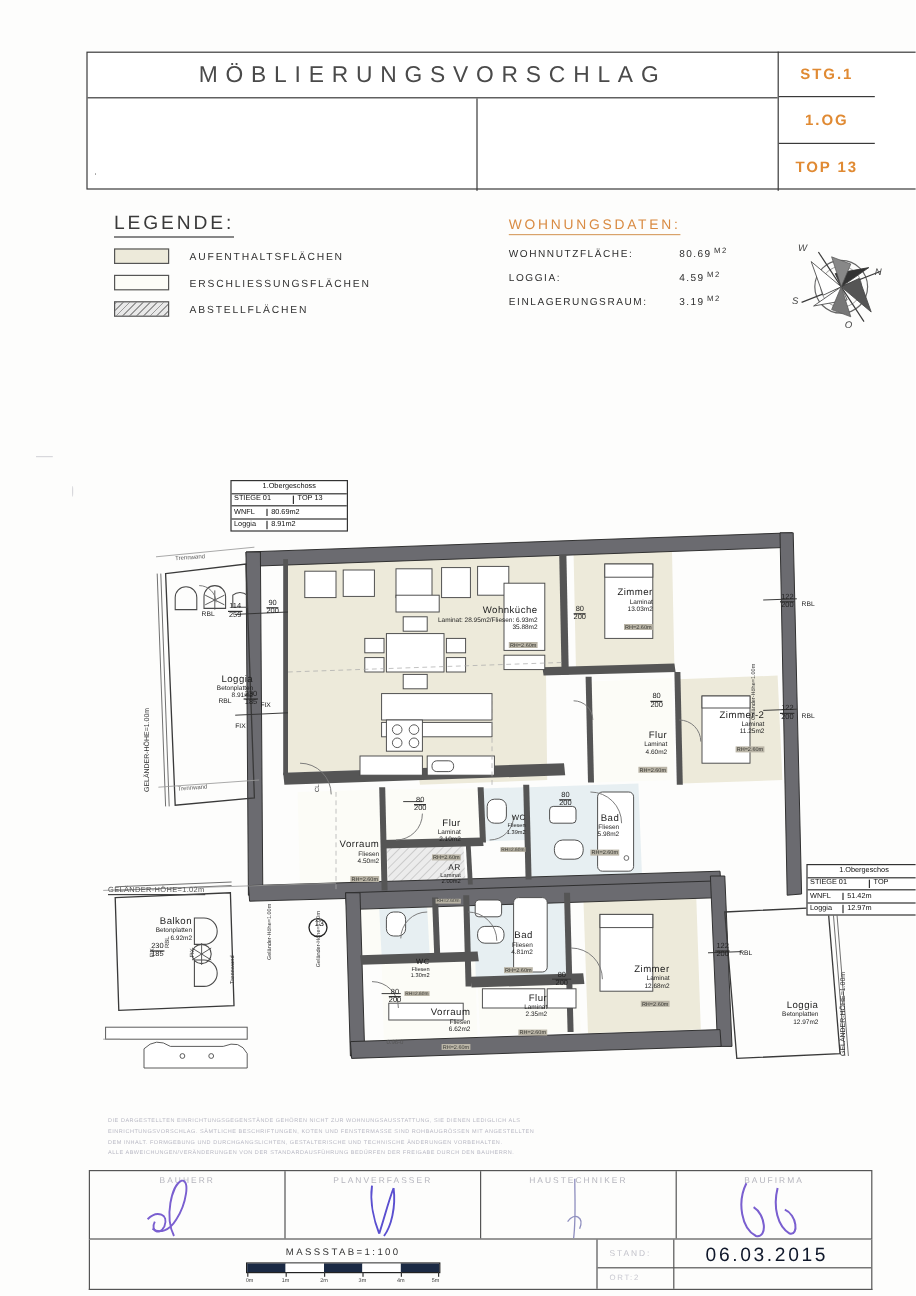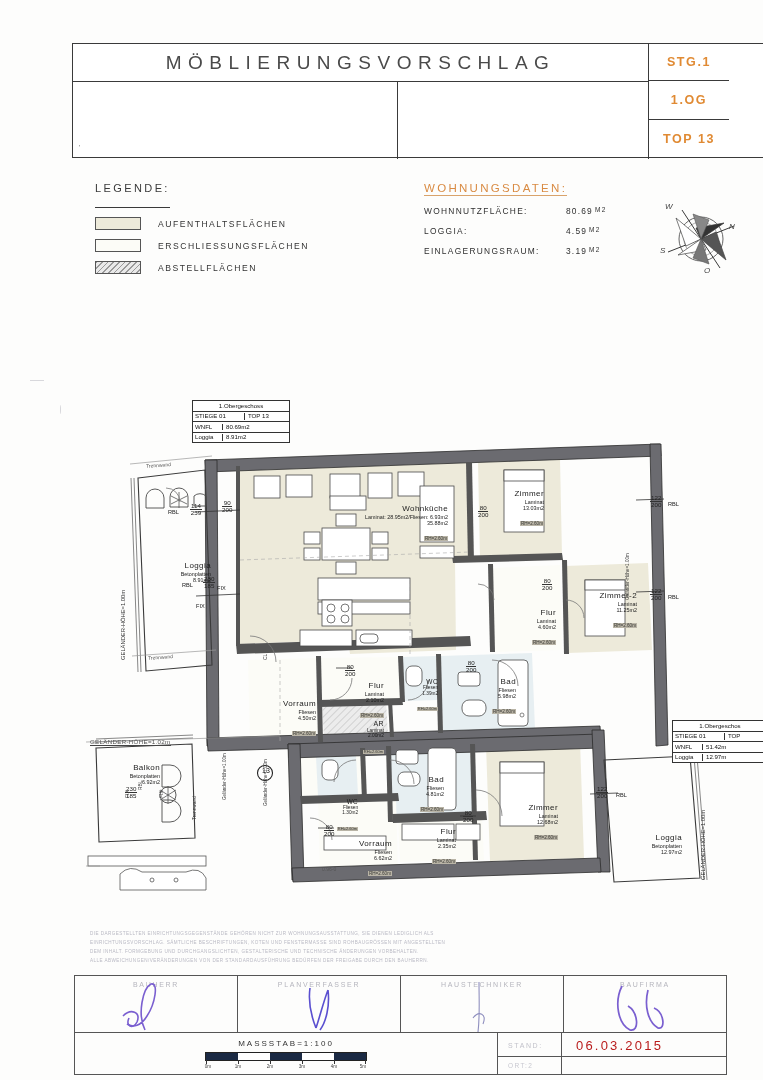--- a/index.html
+++ b/index.html
@@ -23,22 +23,22 @@
   .tb-tick{position:absolute;left:6px;bottom:8px;font-size:7px;color:#777;}
   .tb-right{position:absolute;left:575px;top:-1px;width:81px;height:116px;
             border-left:1.6px solid #3a3a3a;box-sizing:border-box;}
   .tb-cell{height:38.3px;border-bottom:1.4px solid #3a3a3a;box-sizing:border-box;
            display:flex;align-items:center;justify-content:center;}
   .tb-cell:last-child{border-bottom:none;}
   .tb-cell span{font-size:12.5px;letter-spacing:1.6px;color:#e08a33;font-weight:600;}
 
   
   .legend{position:absolute;left:95px;top:178px;width:300px;}
-  .legend-h{font-size:11px;letter-spacing:2.4px;color:#3a3a3a;
-            border-bottom:1.4px solid #3a3a3a;display:inline-block;padding-bottom:13px;}
+  .legend-h{font-size:16px;letter-spacing:2.4px;color:#3a3a3a;
+            border-bottom:1.4px solid #3a3a3a;display:inline-block;padding-bottom:1px;}
   .legend-row{display:flex;align-items:center;margin-top:9px;}
   .sw{width:46px;height:13px;border:1.2px solid #555;box-sizing:border-box;
       margin-right:17px;flex:0 0 auto;}
   .sw-hatch{background-image:repeating-linear-gradient(135deg,#9a9a9a 0 1px,transparent 1px 4px);
             background-color:#e9e9e9;}
   .legend-lbl{font-size:8.6px;letter-spacing:1.5px;color:#333;white-space:nowrap;}
 
   
   .wdata{position:absolute;left:424px;top:178px;width:230px;}
   .wdata-h{font-size:11.5px;letter-spacing:2.3px;color:#d98b43;
@@ -95,22 +95,22 @@
              font-size:8px;letter-spacing:2px;color:#333;white-space:nowrap;}
   .scalebar{position:absolute;left:50%;transform:translateX(-50%);top:19px;
             width:160px;height:7px;border:1px solid #222;display:flex;}
   .scalebar div{flex:1;}
   .scaleticks{position:absolute;left:50%;transform:translateX(-50%);top:27px;
               width:160px;height:11px;}
   .stick{position:absolute;top:0;width:1px;height:4px;background:#333;}
   .stlbl{position:absolute;top:4px;font-size:4.6px;color:#444;transform:translateX(-50%);}
   .stand-lbl{position:absolute;left:10px;top:9px;font-size:7px;letter-spacing:1.6px;
              color:#c2c2ca;}
-  .stand-val{position:absolute;left:78px;top:5px;font-size:13px;letter-spacing:2.2px;
-             color:#b91c1c;}
+  .stand-val{position:absolute;left:90px;top:5px;font-size:16px;letter-spacing:2.2px;
+             color:#0f172a;}
   .fb-div{position:absolute;left:0;right:0;top:23px;height:0;border-top:1.1px solid #555;}
   .fb-v{position:absolute;left:63px;top:0;bottom:0;width:0;border-left:1.1px solid #555;}
   .ortho{position:absolute;left:10px;top:29px;font-size:6.5px;letter-spacing:1.4px;
          color:#c8c8d0;}
   .stray{position:absolute;background:#d8d8dc;}
 </style>
 </head>
 <body>
 
 <div class="page">

